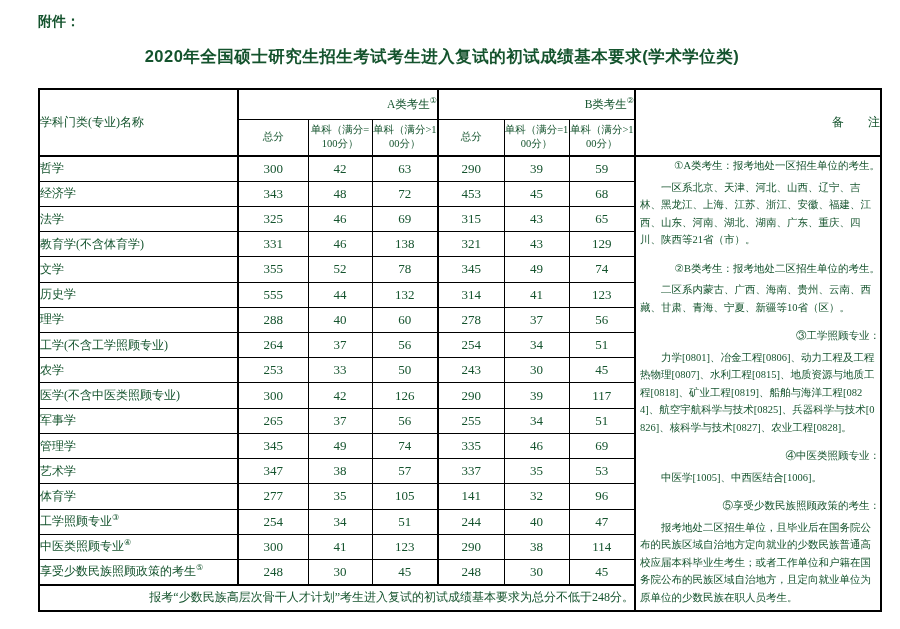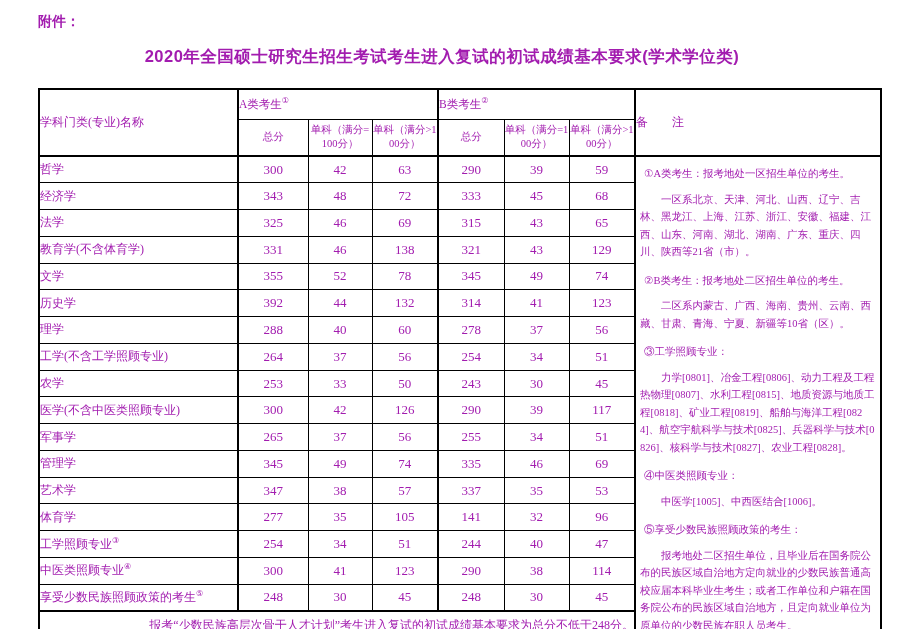--- a/index.html
+++ b/index.html
@@ -2,21 +2,21 @@
 <html><head>
 <meta charset="utf-8">
 <style>
   * { box-sizing: border-box; }
   html, body { margin: 0; padding: 0; background: #fff; }
   .page {
     position: relative;
     width: 900px;
     height: 629px;
     background: #ffffff;
-    color: #a21caf;
+    color: #14532d;
     font-family: "Liberation Serif", "DejaVu Serif", serif;
     overflow: hidden;
   }
   .attachment {
     position: absolute;
     left: 38px; top: 13px;
     font-size: 14px;
     font-weight: bold;
     font-family: "Liberation Sans", "DejaVu Sans", sans-serif;
   }
@@ -45,37 +45,37 @@
   .bl2 { border-left-width: 2px !important; }
   .bt2 { border-top-width: 2px !important; }
   tr.h1 { height: 30px; }
   tr.h2 { height: 37px; }
   tr.r  { height: 25px; }
   tr.noter { height: 26px; }
   td.subjh {
     font-size: 12px;
   }
   td.gh {
-    text-align: left;
+    text-align: right;
     font-size: 11.5px;
   }
   td.gh sup, td.n sup {
     font-size: 8px;
     vertical-align: super;
     line-height: 0;
   }
   td.sh {
     text-align: center;
     font-size: 10.5px;
     line-height: 14px;
     word-break: break-all;
     padding: 0 2px;
   }
   td.remh {
-    text-align: left;
+    text-align: right;
     font-size: 12px;
   }
   td.n {
     font-size: 12px;
     padding-left: 4px;
     white-space: nowrap;
     overflow: hidden;
   }
   td.v {
     text-align: center;
@@ -83,21 +83,21 @@
   }
   td.remarks {
     vertical-align: top;
     padding: 7px 5px 4px 5px;
     font-size: 10.5px;
     line-height: 17.5px;
     word-break: break-all;
   }
   .block { margin: 0 0 11px 0; }
   .block:last-child { margin-bottom: 0; }
-  .bh { margin: 8px; }
+  .bh { margin: 0; text-align: right; }
   .bp { margin: 4px; text-indent: 2em; }
   td.note {
     font-size: 12px;
     padding: 3px 4px;
     white-space: nowrap;
     overflow: hidden;
     text-align: right;
   }
 </style>
 </head>
@@ -165,21 +165,21 @@
           <div class="bp">报考地处二区招生单位，且毕业后在国务院公布的民族区域自治地方定向就业的少数民族普通高校应届本科毕业生考生；或者工作单位和户籍在国务院公布的民族区域自治地方，且定向就业单位为原单位的少数民族在职人员考生。</div>
         </div>
       </td>
     </tr>
 
     <tr class="r">
       <td class="n"><span>经济学</span><sup></sup></td>
       <td class="v bl2">343</td>
       <td class="v">48</td>
       <td class="v">72</td>
-      <td class="v bl2">333</td>
+      <td class="v bl2">453</td>
       <td class="v">45</td>
       <td class="v">68</td>
     </tr>
     <tr class="r">
       <td class="n"><span>法学</span><sup></sup></td>
       <td class="v bl2">325</td>
       <td class="v">46</td>
       <td class="v">69</td>
       <td class="v bl2">315</td>
       <td class="v">43</td>
@@ -198,21 +198,21 @@
       <td class="n"><span>文学</span><sup></sup></td>
       <td class="v bl2">355</td>
       <td class="v">52</td>
       <td class="v">78</td>
       <td class="v bl2">345</td>
       <td class="v">49</td>
       <td class="v">74</td>
     </tr>
     <tr class="r">
       <td class="n"><span>历史学</span><sup></sup></td>
-      <td class="v bl2">392</td>
+      <td class="v bl2">555</td>
       <td class="v">44</td>
       <td class="v">132</td>
       <td class="v bl2">314</td>
       <td class="v">41</td>
       <td class="v">123</td>
     </tr>
     <tr class="r">
       <td class="n"><span>理学</span><sup></sup></td>
       <td class="v bl2">288</td>
       <td class="v">40</td>

